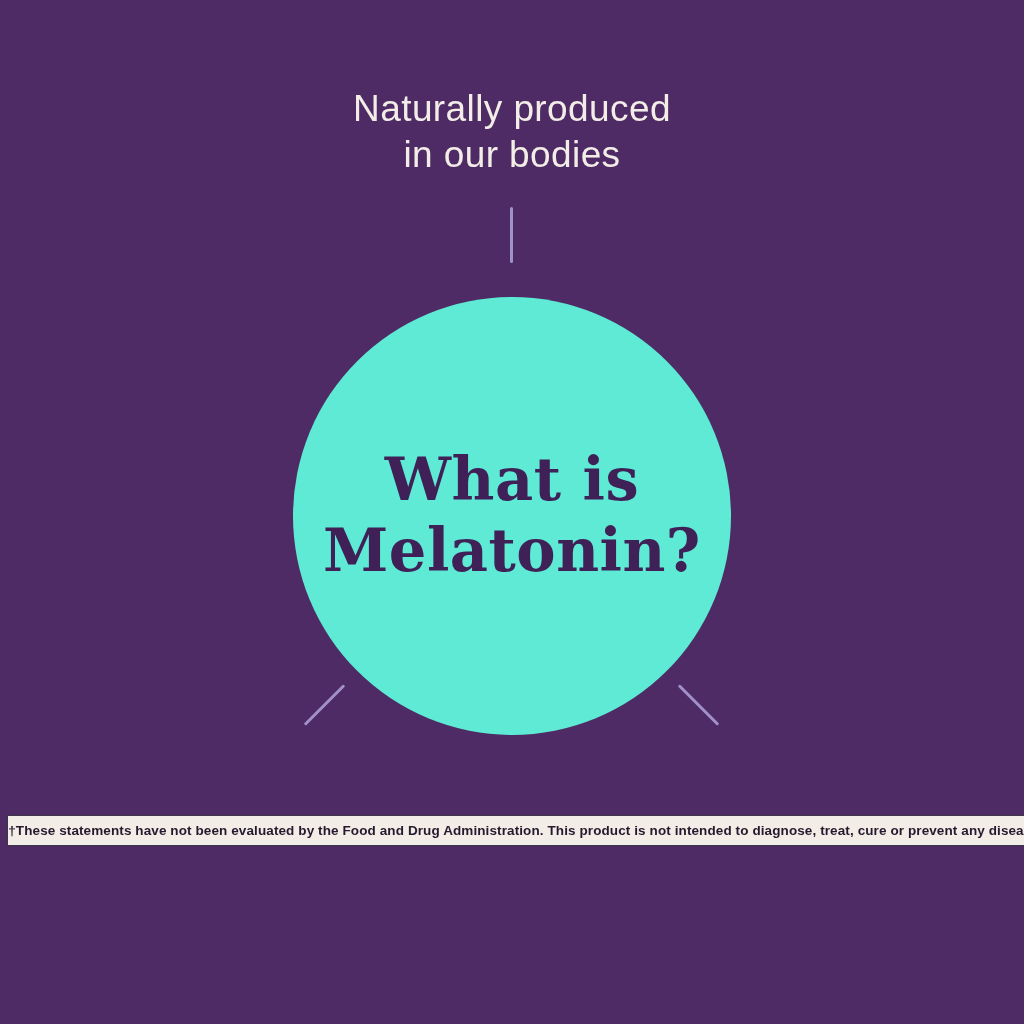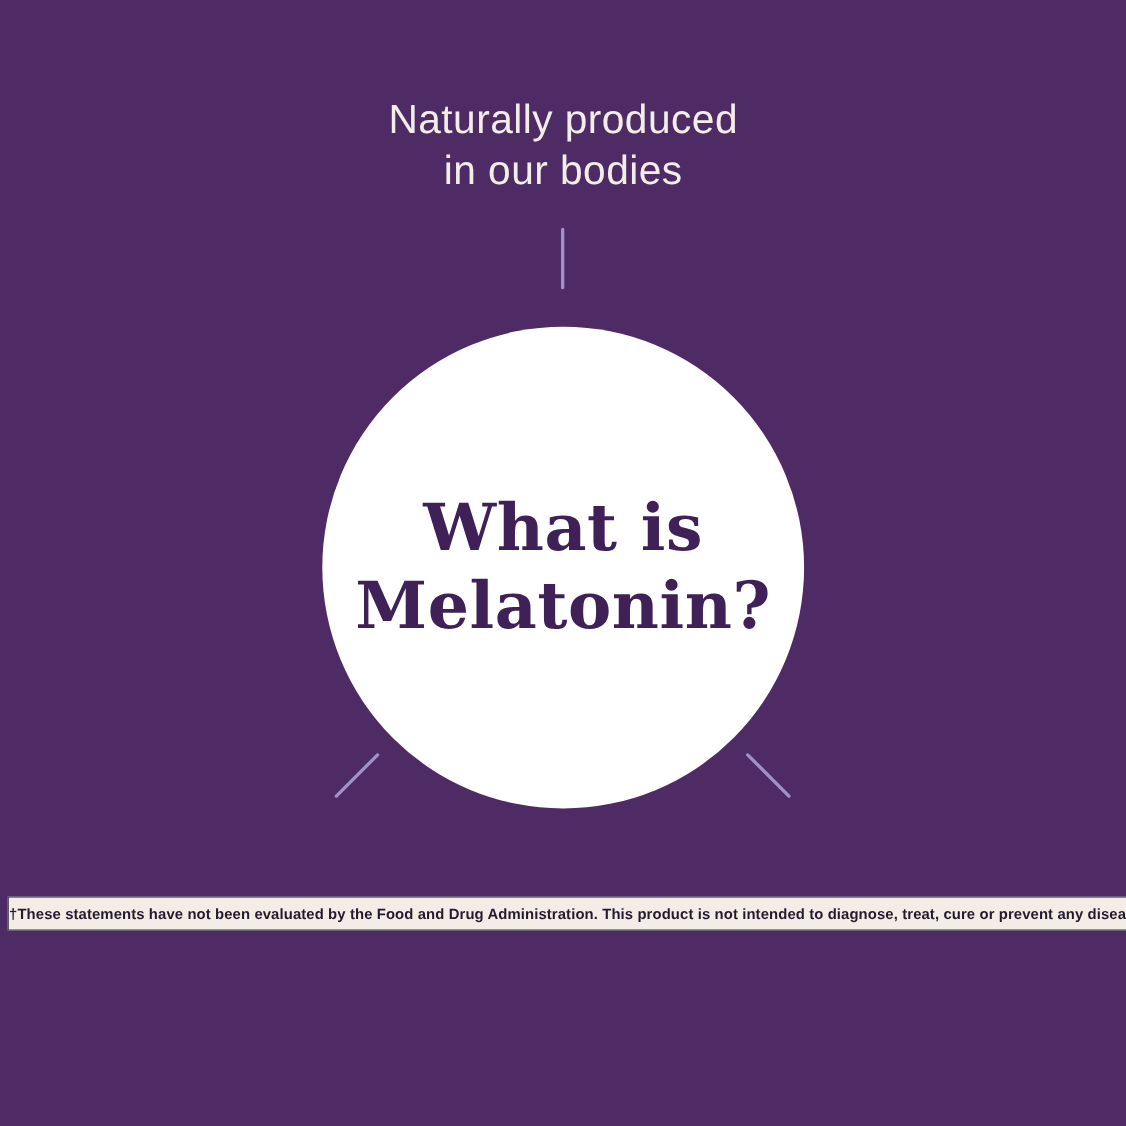--- a/index.html
+++ b/index.html
@@ -62,21 +62,21 @@
     top: 677px;
     transform: rotate(-45deg);
   }
   .circle {
     position: absolute;
     left: 293px;
     top: 297px;
     width: 438px;
     height: 438px;
     border-radius: 50%;
-    background: #ffffff;
+    background: #5eead4;
     display: flex;
     align-items: center;
     justify-content: center;
   }
   .title {
     font-family: "DejaVu Serif", serif;
     font-weight: 700;
     font-size: 59px;
     line-height: 1.2;
     color: #3f2158;

